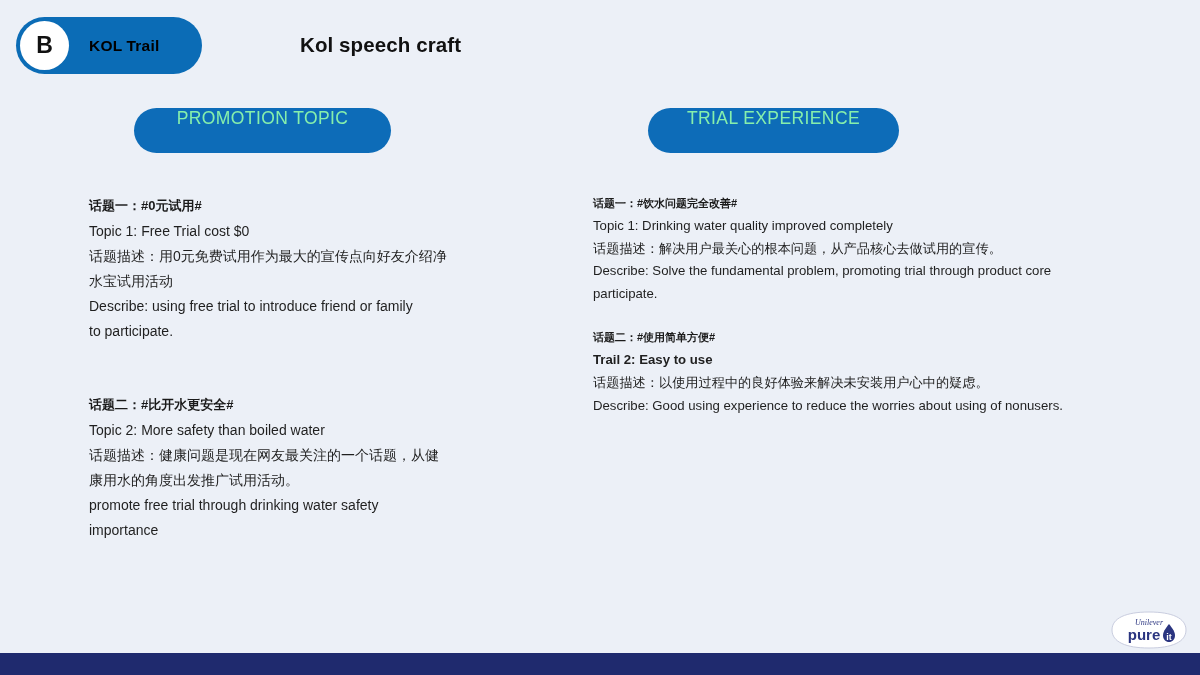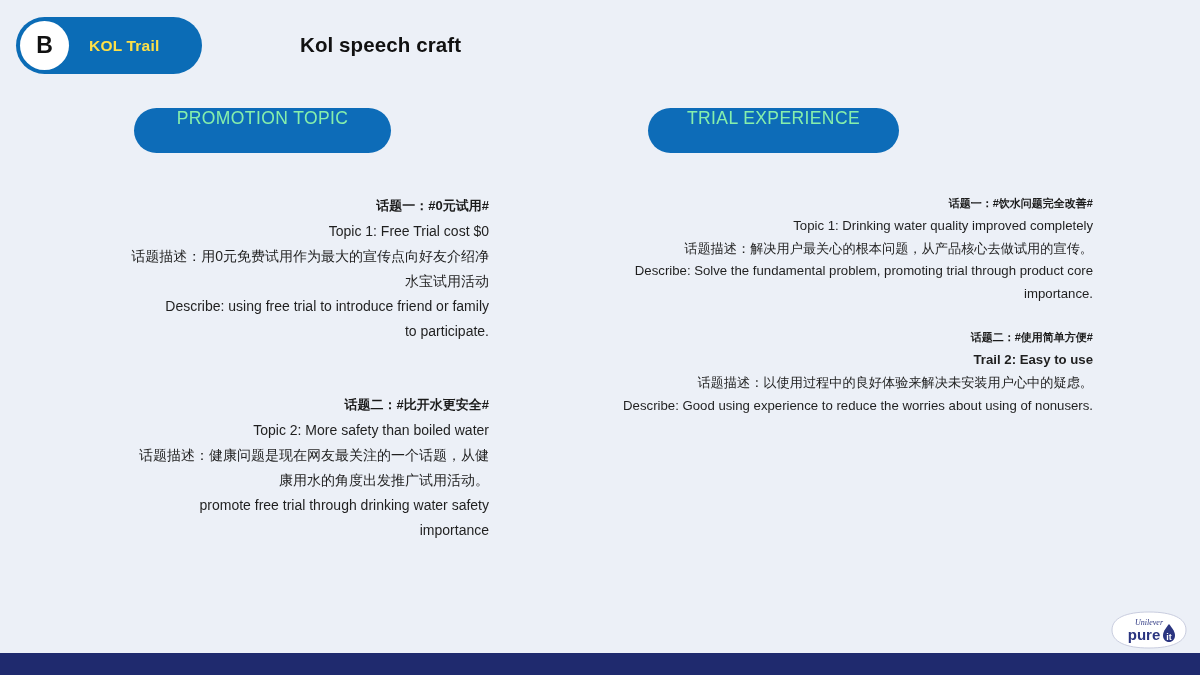--- a/index.html
+++ b/index.html
@@ -44,21 +44,21 @@
     justify-content: center;
     flex: 0 0 auto;
   }
   .kol-badge-letter {
     font-size: 23px;
     font-weight: bold;
     color: #111111;
     line-height: 1;
   }
   .kol-badge-text {
-    color: #fde047;
+    color: #000000;
     font-size: 15.5px;
     font-weight: bold;
     letter-spacing: .2px;
     margin-left: 20px;
   }
 
   .slide-title {
     position: absolute;
     left: 300px;
     top: 33px;
@@ -78,21 +78,21 @@
     align-items: flex-start;
     justify-content: center;
     color: #86efac;
     font-size: 17.5px;
     letter-spacing: .4px;
   }
   .pill-left  { left: 134px; top: 108px; width: 257px; }
   .pill-right { left: 648px; top: 108px; width: 251px; }
 
   
-  .column { position: absolute; text-align: right; }
+  .column { position: absolute; }
   .col-left  { left: 89px;  top: 193px; width: 400px; }
   .col-right { left: 593px; top: 192px; width: 500px; }
 
   .topic-block { margin-bottom: 0; }
 
   .t-head {
     font-weight: bold;
     font-size: 12.6px;
     color: #1a1a1a;
   }
@@ -172,21 +172,21 @@
 
   </div>
 
   <div class="column col-right">
 
     <div class="topic-block">
       <div class="t-head">话题一：#饮水问题完全改善#</div>
       <div class="t-line">Topic 1: Drinking water quality improved completely</div>
       <div class="t-line">话题描述：解决用户最关心的根本问题，从产品核心去做试用的宣传。</div>
       <div class="t-line">Describe: Solve the fundamental problem, promoting trial through product core</div>
-      <div class="t-line">importance.</div>
+      <div class="t-line">participate.</div>
     </div>
 
     <div class="topic-block">
       <div class="t-head">话题二：#使用简单方便#</div>
       <div class="t-line bold">Trail 2: Easy to use</div>
       <div class="t-line">话题描述：以使用过程中的良好体验来解决未安装用户心中的疑虑。</div>
       <div class="t-line">Describe: Good using experience to reduce the worries about using of nonusers.</div>
     </div>
 
 

